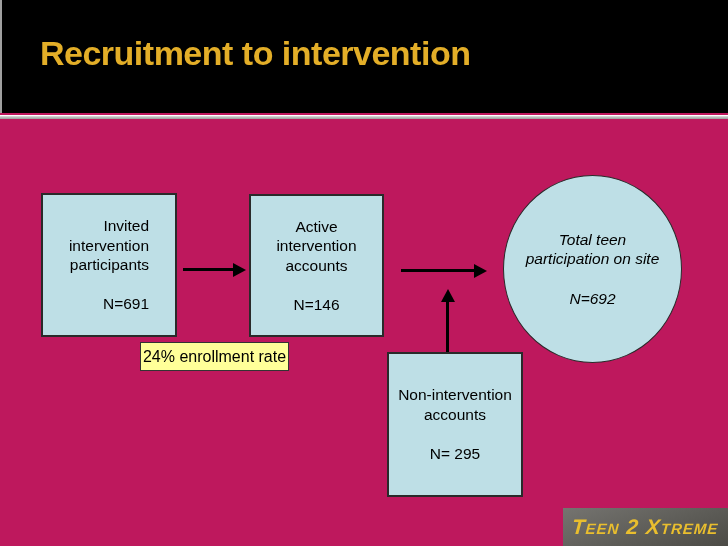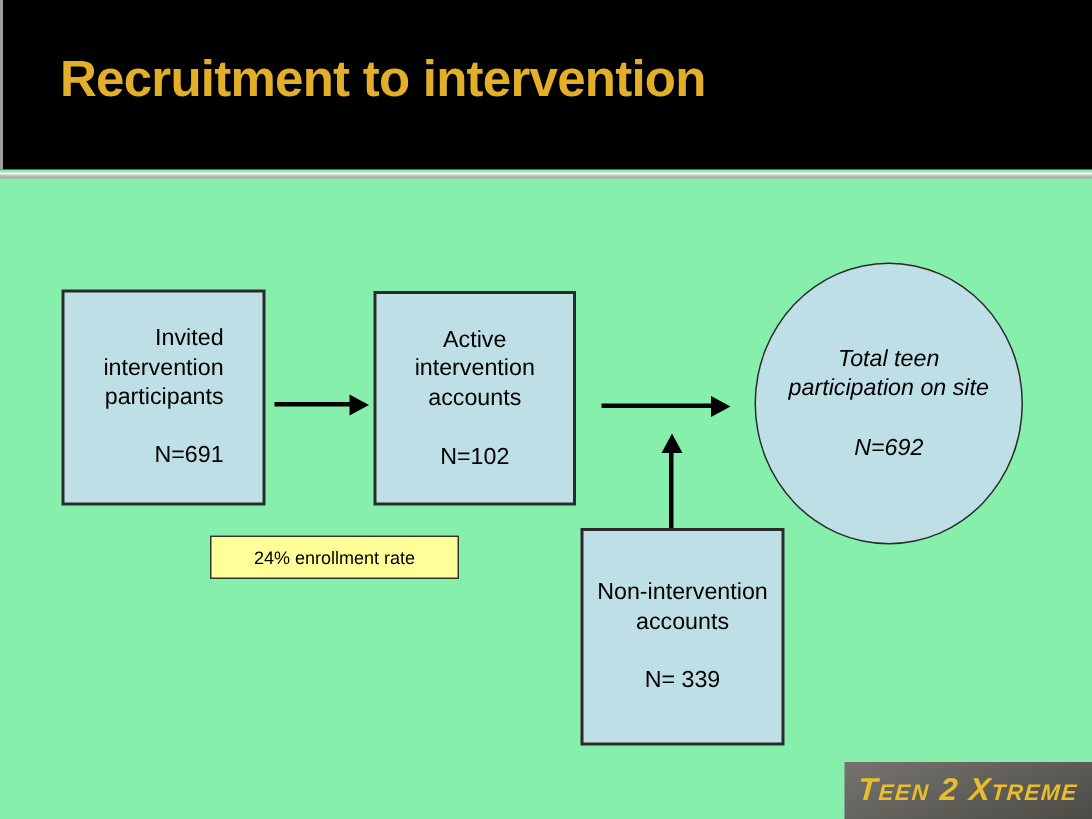--- a/index.html
+++ b/index.html
@@ -3,21 +3,21 @@
 <meta charset="utf-8">
 <style>
   * { margin: 0; padding: 0; box-sizing: border-box; }
   html, body { background: #ffffff; }
   body { font-family: "Liberation Sans", sans-serif; }
 
   .slide {
     position: relative;
     width: 728px;
     height: 546px;
-    background: #86efac;
+    background: #be185d;
     overflow: hidden;
   }
 
   
   .header {
     position: absolute;
     top: 0; left: 0;
     width: 728px; height: 113px;
     background: #000000;
   }
@@ -63,28 +63,28 @@
   .node-non     { left: 387px; top: 352px; width: 136px; height: 145px; }
   .node-total   {
     left: 503px; top: 175px; width: 179px; height: 188px;
     border-radius: 50%;
     border-width: 1.5px;
     font-style: italic;
   }
 
   .callout {
     position: absolute;
-    left: 140px; top: 357px;
-    width: 166px; height: 29px;
+    left: 140px; top: 342px;
+    width: 149px; height: 29px;
     background: #FFFF99;
     border: 1.5px solid #333333;
     display: flex;
     align-items: center;
     justify-content: center;
-    font-size: 12px;
+    font-size: 16px;
     color: #000000;
   }
 
   
   .arrow-line-h { position: absolute; height: 3px; background: #000000; }
   .arrow-line-v { position: absolute; width: 3px; background: #000000; }
   .arrow-head-right {
     position: absolute; width: 0; height: 0;
     border-top: 7px solid transparent;
     border-bottom: 7px solid transparent;
@@ -140,31 +140,31 @@
     <div class="node node-invited">Invited
 intervention
 participants
 
 N=691</div>
 
     <div class="node node-active">Active
 intervention
 accounts
 
-N=102</div>
+N=146</div>
 
     <div class="node node-total">Total teen
 participation on site
 
 N=692</div>
 
     <div class="node node-non">Non-intervention
 accounts
 
-N= 339</div>
+N= 295</div>
 
     <div class="callout">24% enrollment rate</div>
 
     <div>
       <div class="arrow-line-h a1-line"></div>
       <div class="arrow-head-right a1-head"></div>
     </div>
 
     <div>
       <div class="arrow-line-h a2-line"></div>

